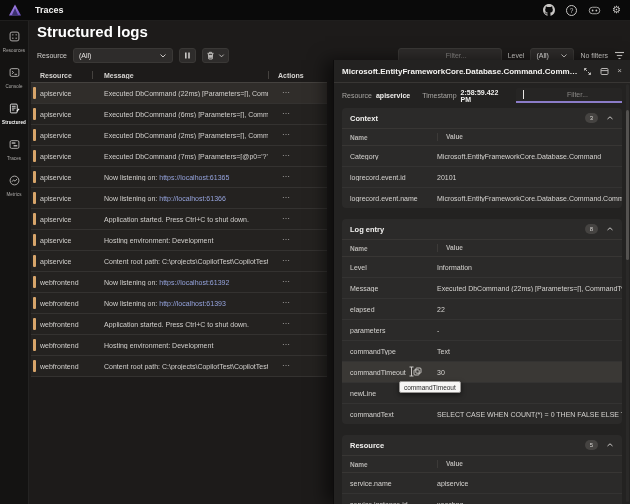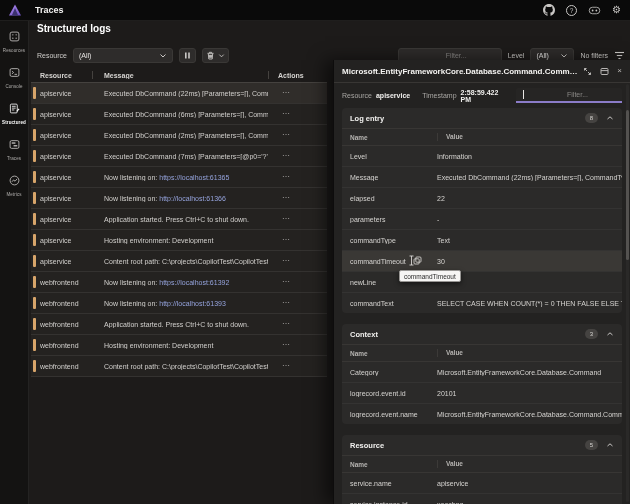--- a/index.html
+++ b/index.html
@@ -22,21 +22,21 @@
            border-right:1px solid #242322;display:flex;flex-direction:column;align-items:center;
            padding-top:6px;gap:7px;z-index:5;}
   .side-item{width:28px;display:flex;flex-direction:column;align-items:center;gap:2px;
              padding:2px 0;color:#b0aeac;}
   .side-item .slabel{font-size:4.5px;letter-spacing:.1px;}
   .side-item.selected{color:#ffffff;}
   .side-item.selected .slabel{font-weight:bold;}
 
   
   .main{position:absolute;left:28px;top:20px;right:0;bottom:0;}
-  .pagetitle{margin:0;position:absolute;left:9px;top:3px;font-size:10px;font-weight:bold;color:#fff;}
+  .pagetitle{margin:0;position:absolute;left:9px;top:3px;font-size:15px;font-weight:bold;color:#fff;}
   .toolbar{position:absolute;left:9px;right:5px;top:27px;height:16px;display:flex;align-items:center;
            gap:6px;font-size:7px;color:#cfcdca;}
   .select{height:15px;background:#2e2c2b;border:1px solid #3a3836;border-radius:3px;display:flex;
           align-items:center;justify-content:space-between;padding:0 5px;width:100px;
           color:#e8e6e4;font-size:7px;box-sizing:border-box;}
   .select.small{width:44px;}
   .iconbtn{height:15px;min-width:17px;background:#2e2c2b;border:1px solid #3a3836;border-radius:3px;
            display:flex;align-items:center;justify-content:center;gap:3px;padding:0 3px;box-sizing:border-box;}
   .rightgrp{margin-left:auto;display:flex;align-items:center;gap:6px;}
   .search{height:15px;background:#2e2c2b;border:1px solid #3a3836;border-radius:3px;display:flex;
@@ -393,20 +393,53 @@
             <circle cx="3.8" cy="3.8" r="2.6"></circle>
             <line x1="5.8" y1="5.8" x2="8" y2="8"></line>
           </svg>
         <span class="caret"></span>
         <input placeholder="Filter..." style="">
       </div>
     </div>
     <div class="psections">
         <section class="section">
           <div class="shead">
+            <span>Context</span>
+            <span class="badge">3</span>
+            <span class="chev">
+              <svg width="8" height="6" viewBox="0 0 8 6" fill="none" stroke="#c9c7c5" stroke-width="1">
+                <polyline points="1.5,4 4,1.8 6.5,4"></polyline>
+              </svg>
+            </span>
+          </div>
+          <div class="sthead">
+            <span class="sn">Name</span>
+            <span class="sv">Value</span>
+          </div>
+          <div class="srow">
+            <span class="nm">
+              <span>Category</span>
+            </span>
+            <span class="val">Microsoft.EntityFrameworkCore.Database.Command</span>
+          </div>
+          <div class="srow">
+            <span class="nm">
+              <span>logrecord.event.id</span>
+            </span>
+            <span class="val">20101</span>
+          </div>
+          <div class="srow">
+            <span class="nm">
+              <span>logrecord.event.name</span>
+            </span>
+            <span class="val">Microsoft.EntityFrameworkCore.Database.Command.Comma…</span>
+          </div>
+        </section>
+        <section class="section">
+          <div class="shead">
             <span>Log entry</span>
             <span class="badge">8</span>
             <span class="chev">
               <svg width="8" height="6" viewBox="0 0 8 6" fill="none" stroke="#c9c7c5" stroke-width="1">
                 <polyline points="1.5,4 4,1.8 6.5,4"></polyline>
               </svg>
             </span>
           </div>
           <div class="sthead">
             <span class="sn">Name</span>
@@ -462,53 +495,20 @@
             <span class="nm">
               <span>newLine</span>
             </span>
             <span class="val"></span>
           </div>
           <div class="srow">
             <span class="nm">
               <span>commandText</span>
             </span>
             <span class="val">SELECT CASE WHEN COUNT(*) = 0 THEN FALSE ELSE TRUE E…</span>
-          </div>
-        </section>
-        <section class="section">
-          <div class="shead">
-            <span>Context</span>
-            <span class="badge">3</span>
-            <span class="chev">
-              <svg width="8" height="6" viewBox="0 0 8 6" fill="none" stroke="#c9c7c5" stroke-width="1">
-                <polyline points="1.5,4 4,1.8 6.5,4"></polyline>
-              </svg>
-            </span>
-          </div>
-          <div class="sthead">
-            <span class="sn">Name</span>
-            <span class="sv">Value</span>
-          </div>
-          <div class="srow">
-            <span class="nm">
-              <span>Category</span>
-            </span>
-            <span class="val">Microsoft.EntityFrameworkCore.Database.Command</span>
-          </div>
-          <div class="srow">
-            <span class="nm">
-              <span>logrecord.event.id</span>
-            </span>
-            <span class="val">20101</span>
-          </div>
-          <div class="srow">
-            <span class="nm">
-              <span>logrecord.event.name</span>
-            </span>
-            <span class="val">Microsoft.EntityFrameworkCore.Database.Command.Comma…</span>
           </div>
         </section>
         <section class="section">
           <div class="shead">
             <span>Resource</span>
             <span class="badge">5</span>
             <span class="chev">
               <svg width="8" height="6" viewBox="0 0 8 6" fill="none" stroke="#c9c7c5" stroke-width="1">
                 <polyline points="1.5,4 4,1.8 6.5,4"></polyline>
               </svg>

